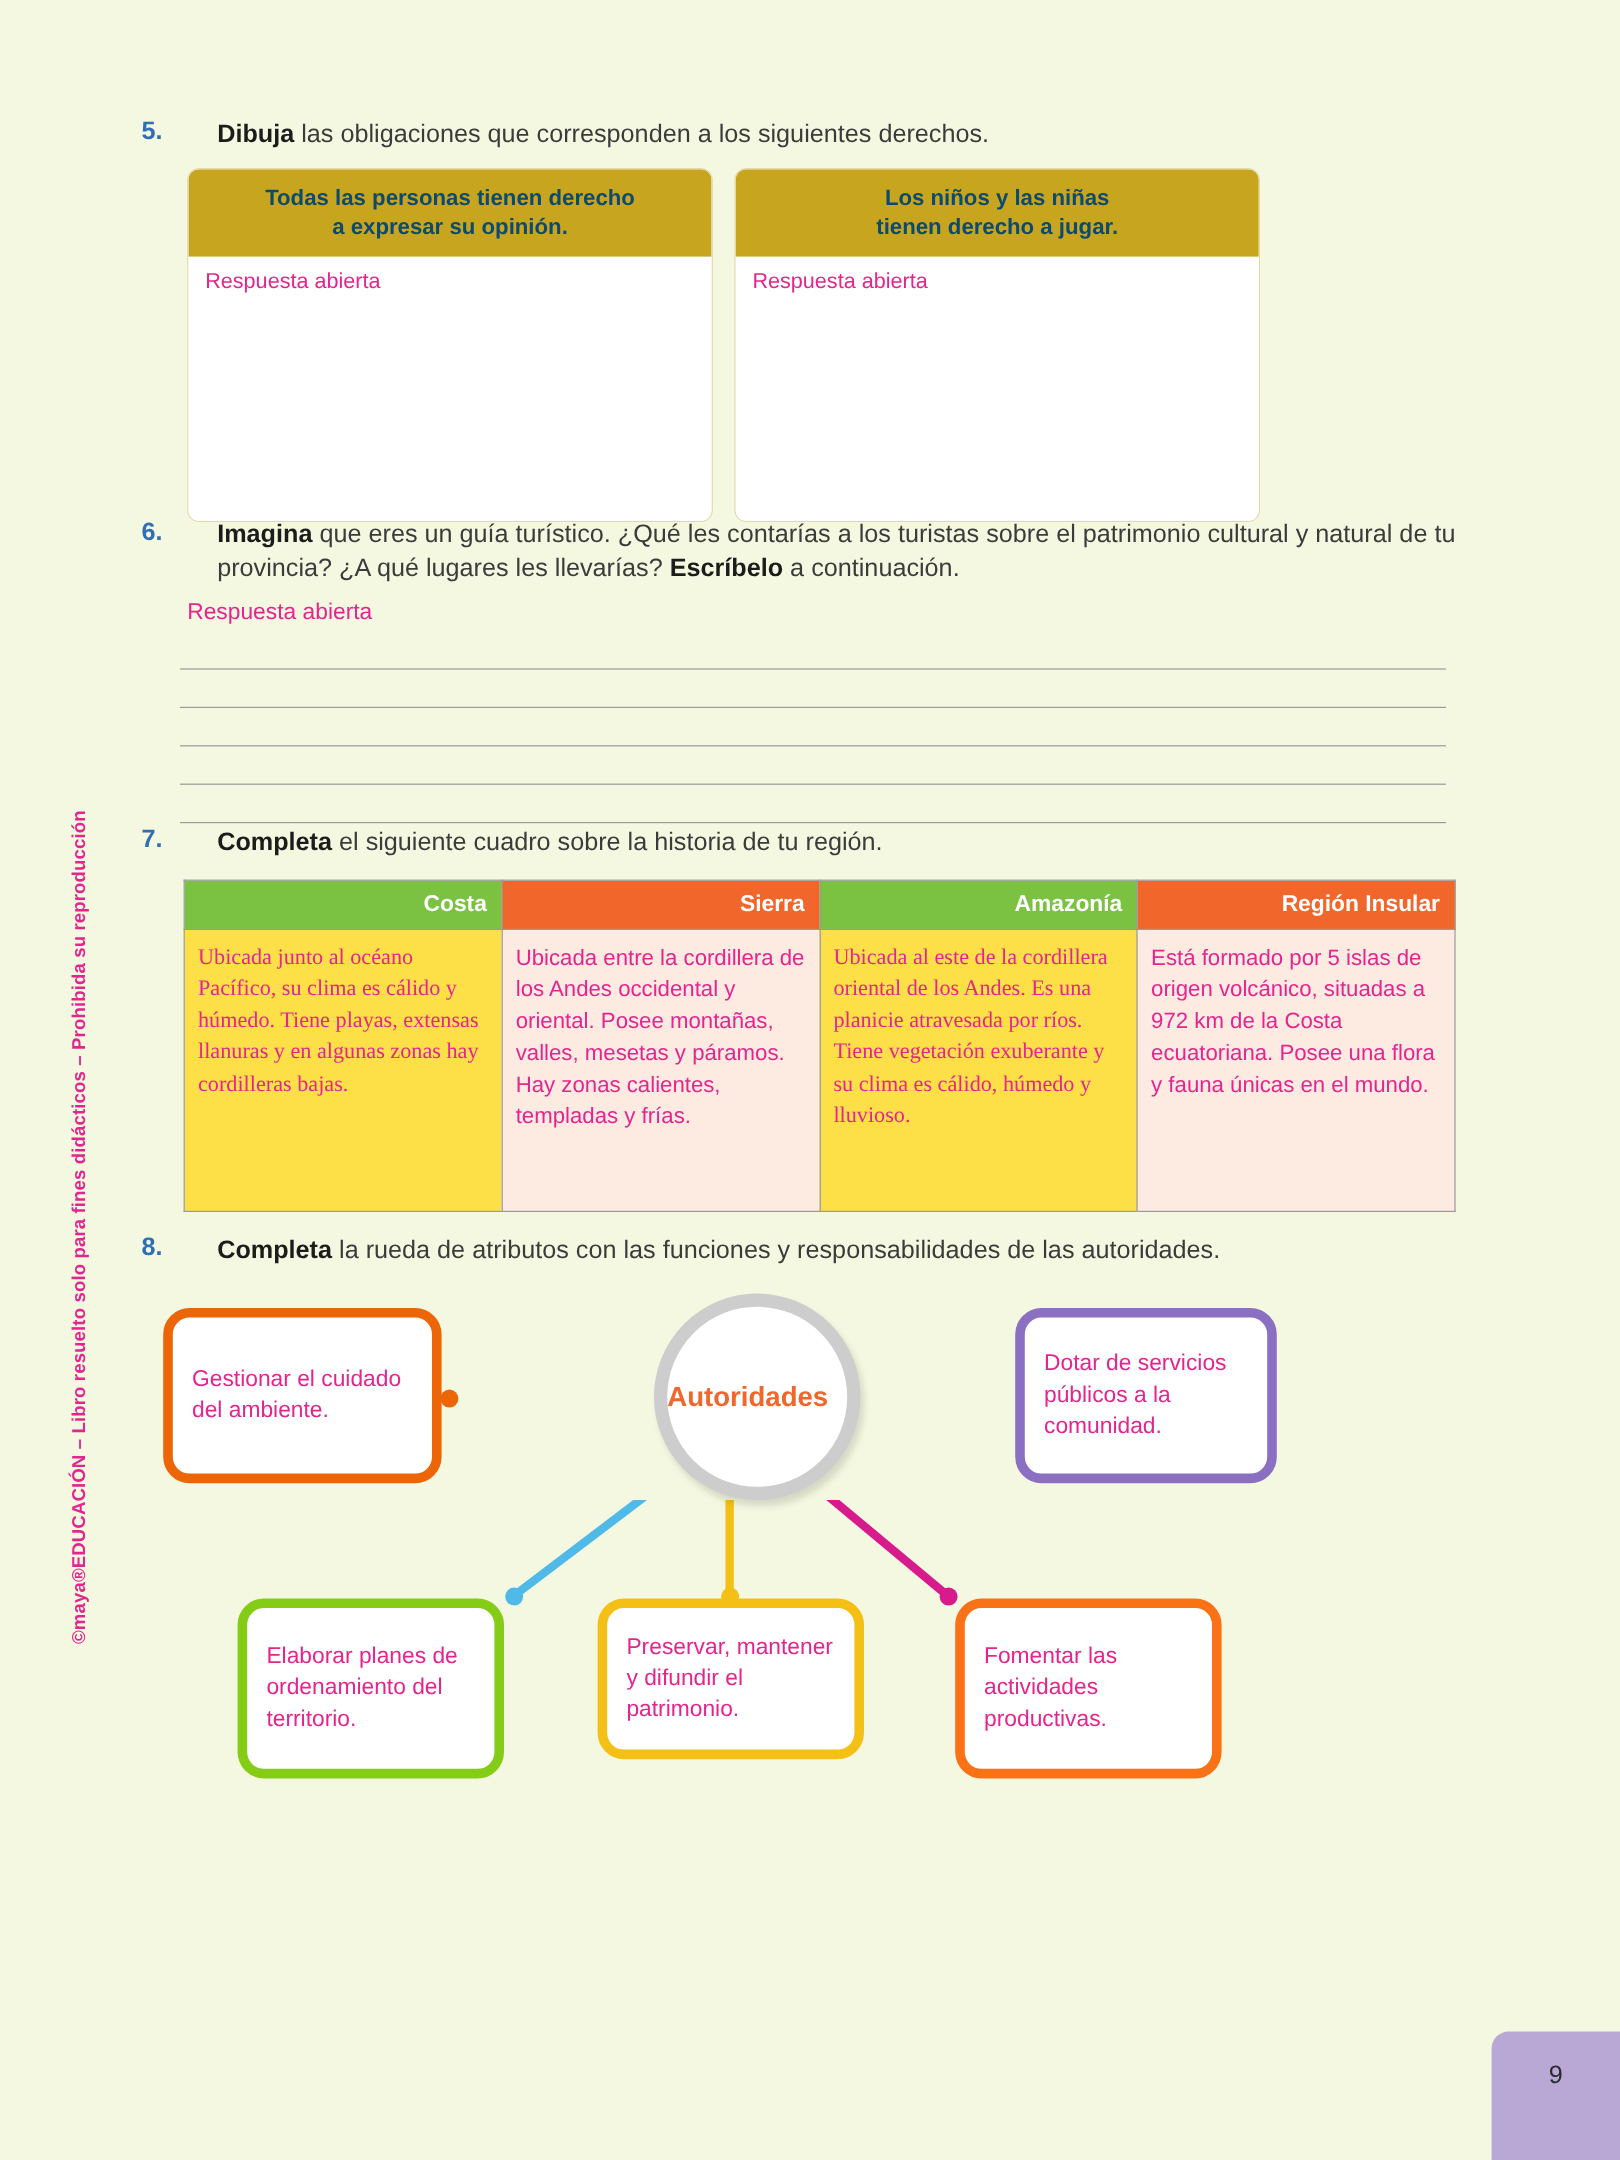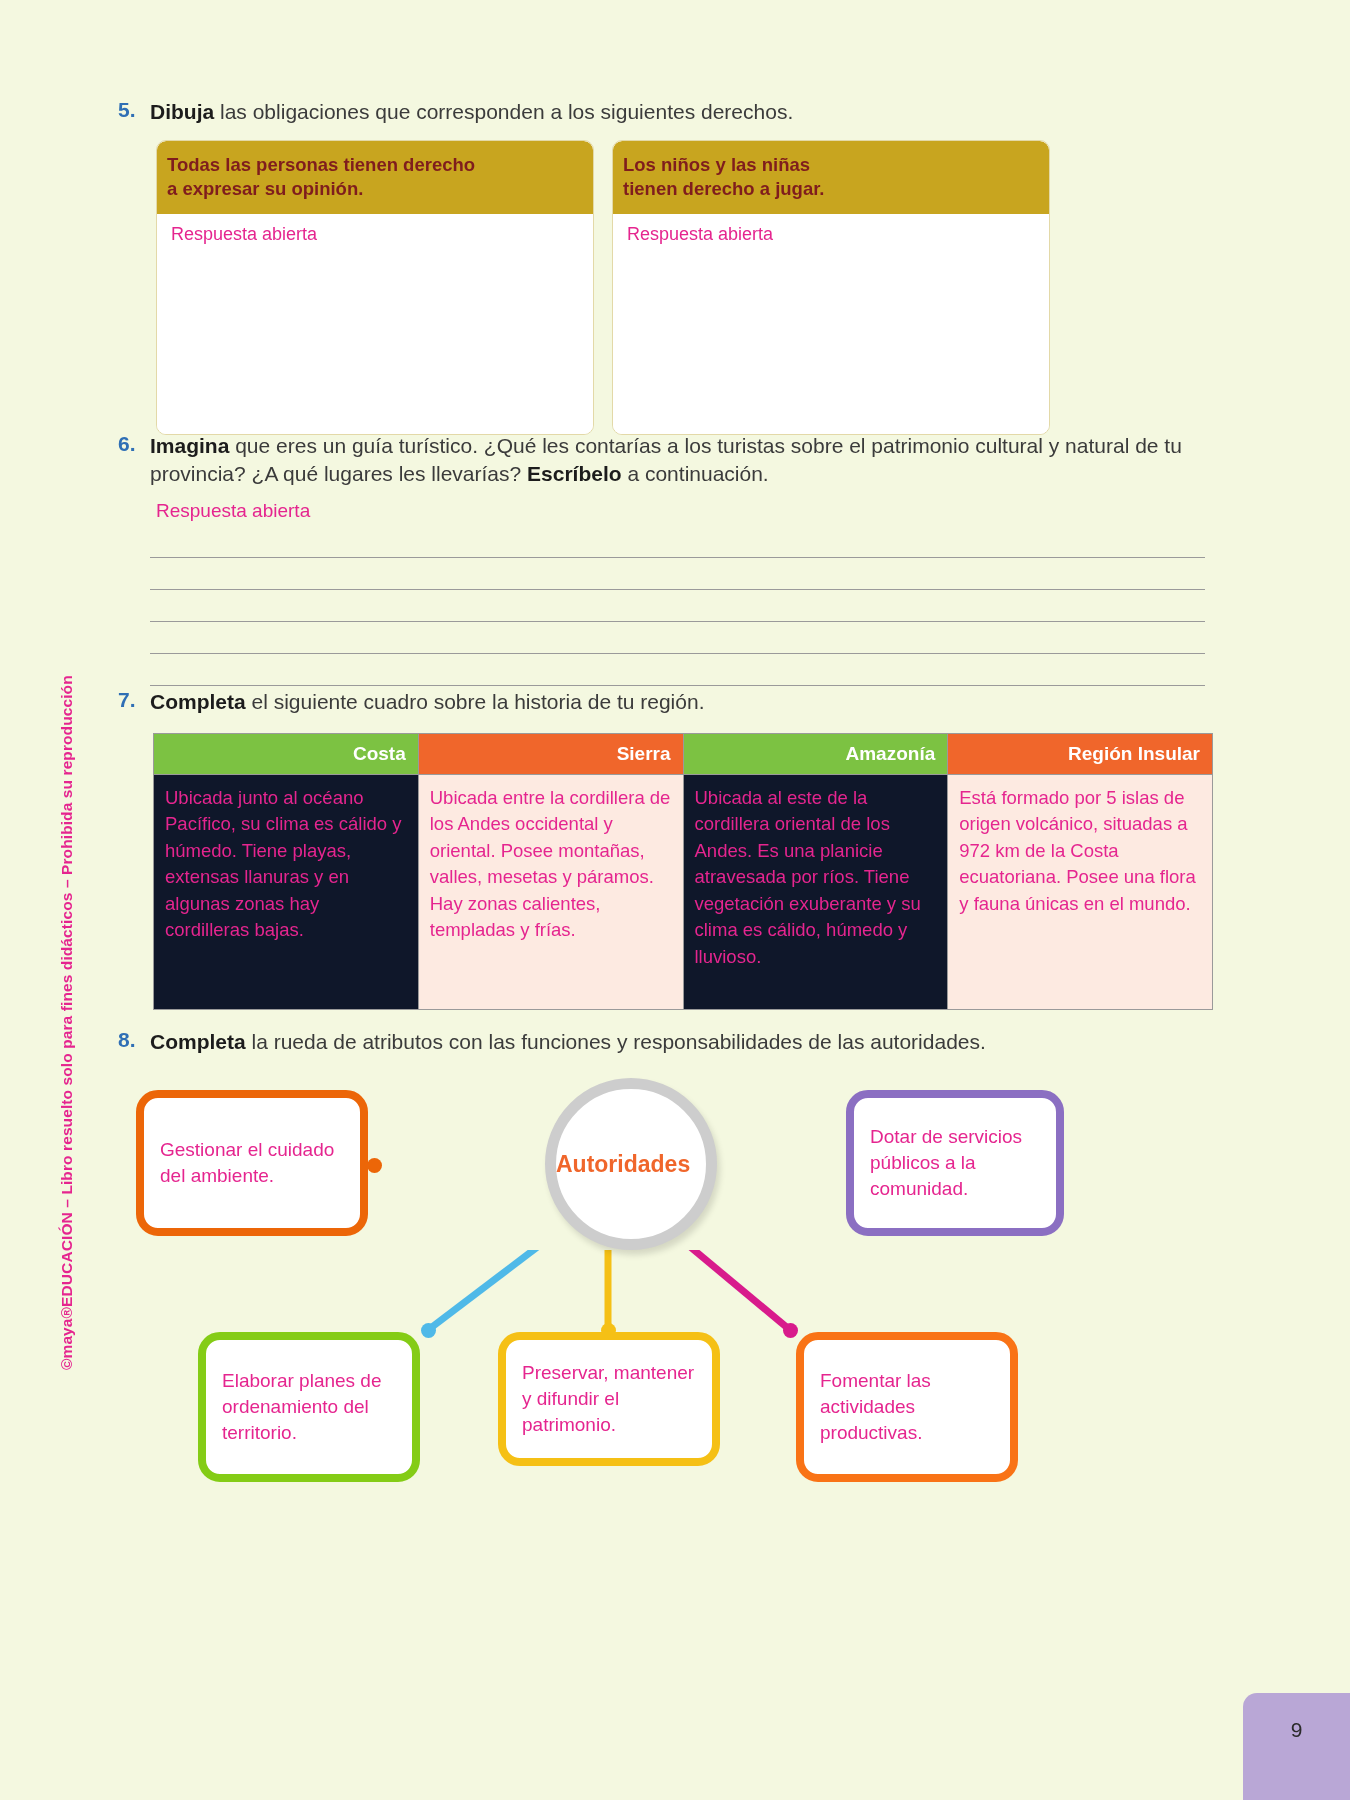--- a/index.html
+++ b/index.html
@@ -27,36 +27,37 @@
   .content{position:absolute;left:118px;top:0;width:1232px;height:1800px;}
 
   .qrow{position:absolute;display:flex;align-items:flex-start;}
   .qnum{
     color:#2f6fb5;font-weight:bold;font-size:21px;
     width:32px;flex:0 0 32px;
   }
   .qtext{
     font-size:21px;color:#3b3b3b;line-height:1.33;
     font-weight:400;
+    margin-left:31px;
   }
   .qtext b{color:#1c1c1c;font-weight:bold;}
 
   
   .draw-wrap{position:absolute;display:flex;gap:18px;}
   .draw-card{
     width:436px;
     border-radius:10px;
     overflow:hidden;
     background:#fff;
     border:1.5px solid #e3d9a8;
   }
   .draw-head{
-    background:#c8a51f;color:#7f1d1d;
+    background:#c8a51f;color:#0c4a6e;
     font-weight:bold;font-size:18.5px;line-height:1.28;
-    padding:12px 10px 14px;
+    text-align:center;padding:12px 20px 14px;
     border-radius:9px 9px 0 0;
   }
   .draw-body{
     height:200px;background:#fff;padding:10px 14px;
     font-size:18px;color:#e5258f;
   }
 
   
   .lines{position:absolute;}
   .lines .firstline{
@@ -84,21 +85,21 @@
   .rtable th.g{background:#7cc242;}
   .rtable th.o{background:#f0662b;}
   .rtable td{
     vertical-align:top;
     font-size:18.5px;line-height:1.43;
     color:#e5258f;
     padding:10px 11px 14px;
     border:1.2px solid #9a9a9a;
     height:210px;
   }
-  .rtable td.g{background:#0f172a;}
+  .rtable td.g{background:#fde047;font-family:Liberation Serif, serif;}
   .rtable td.o{background:#fdeae1;margin-left:10px;}
 
   
   .wheel{position:absolute;left:0;top:1250px;width:1232px;height:460px;}
   .wheel svg{position:absolute;left:0;top:0;}
   .wbox{
     position:absolute;
     background:#fff;
     border-radius:22px;
     box-sizing:border-box;

